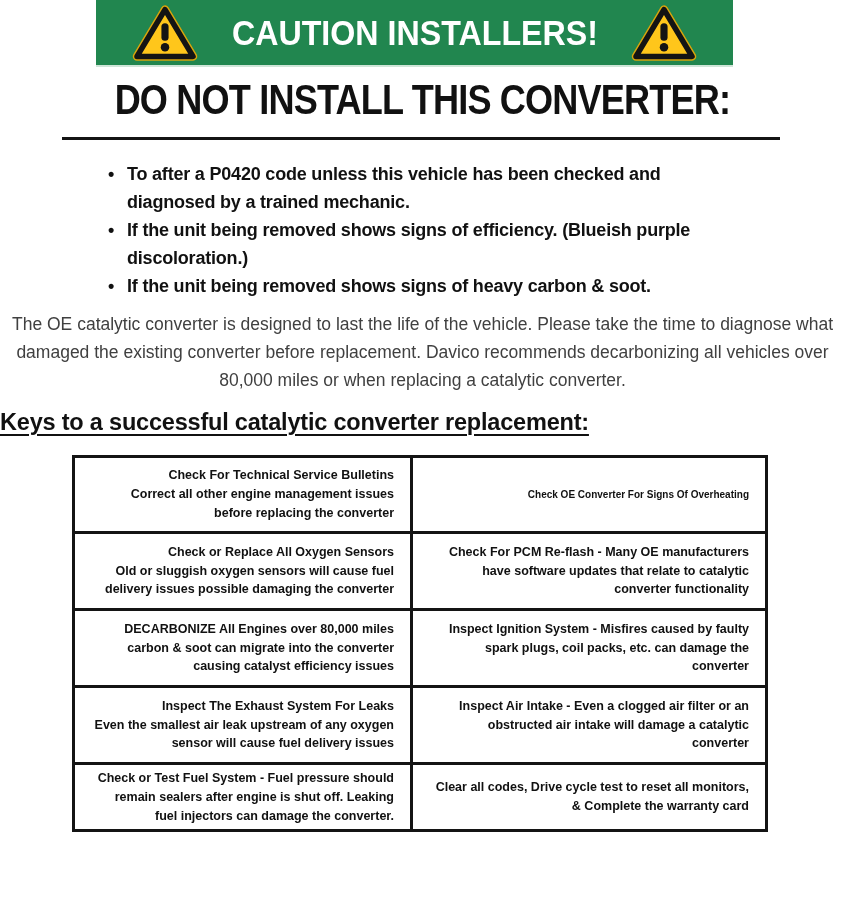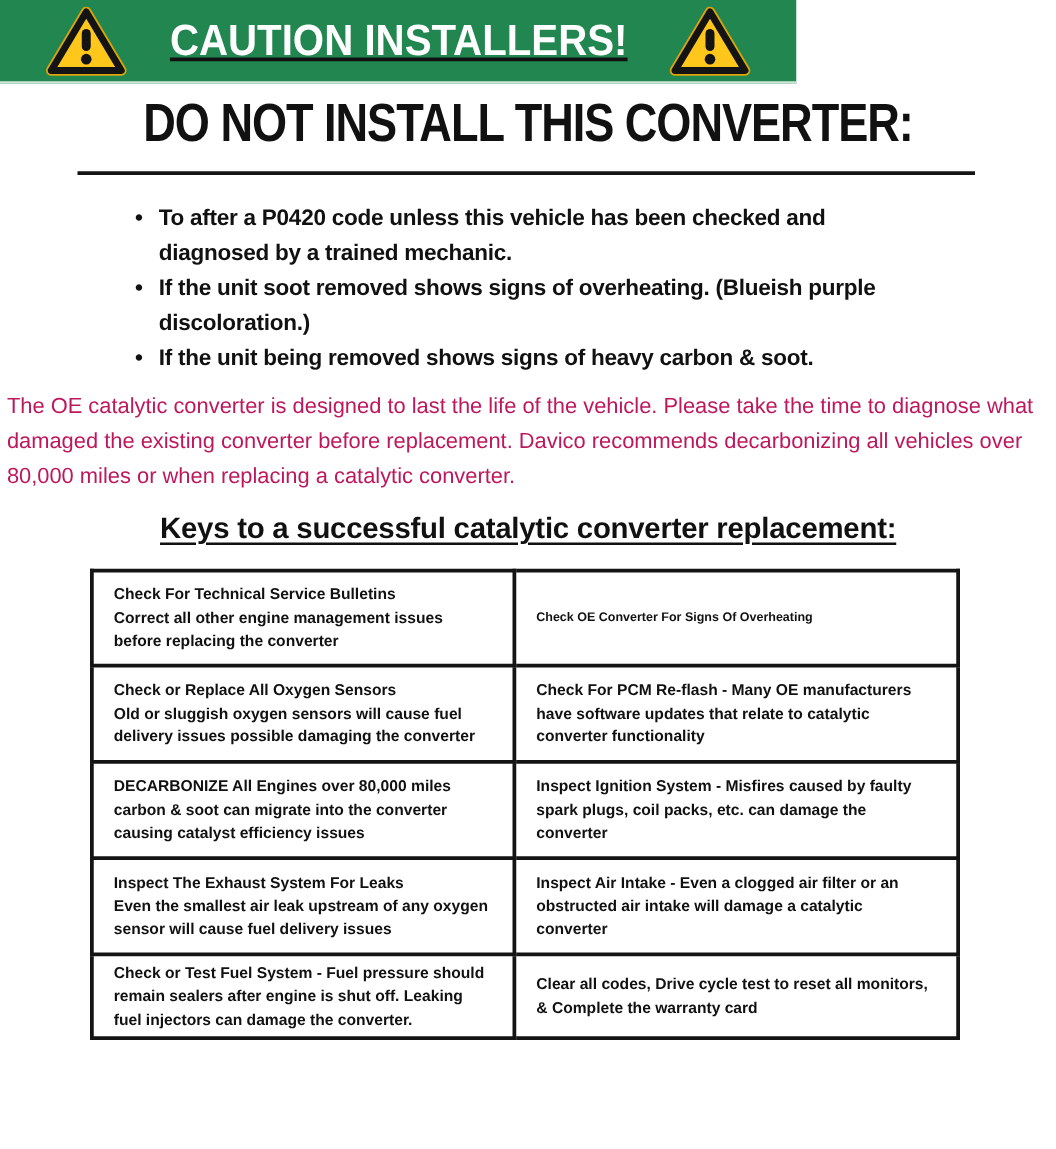--- a/index.html
+++ b/index.html
@@ -6,27 +6,27 @@
   body {
     width:845px; height:919px;
     background:#ffffff;
     font-family:"Liberation Sans", sans-serif;
     color:#111;
     overflow:hidden;
   }
 
   
   .banner {
+    margin-left:96px;
     width:637px; height:67px;
     background:#21864F;
     border-bottom:2px solid #cfe5d8;
     display:flex; align-items:center; justify-content:center;
     gap:16px;
     box-sizing:border-box;
-    text-decoration:underline;
   }
   .banner-title {
     color:#ffffff;
     font-weight:bold;
     font-size:35px;
     letter-spacing:0px;
     transform:scaleX(0.92);
     transform-origin:center;
     white-space:nowrap;
   }
@@ -69,31 +69,31 @@
   .bullets li::before {
     content:"\2022";
     position:absolute; left:2px; top:0;
     font-size:18px;
   }
 
   
   .intro {
     margin:10px auto 0 auto;
     width:834px;
-    text-align:left;
+    text-align:center;
     font-size:17.5px;
     font-weight:400;
     line-height:28px;
-    color:#be185d;
+    color:#404040;
   }
 
   
   .keys-heading {
     margin-top:15px;
-    text-align:center;
+    text-align:left;
     font-size:23.5px;
     font-weight:bold;
     letter-spacing:-0.2px;
   }
   .keys-heading > span {
     text-decoration:underline;
     text-underline-offset:4px;
     text-decoration-thickness:2px;
   }
 
@@ -101,21 +101,21 @@
   table.checklist {
     margin:19px 0 0 72px;
     border-collapse:collapse;
     width:693px;
     table-layout:fixed;
   }
   table.checklist col.c-left  { width:338px; }
   table.checklist col.c-right { width:355px; }
   table.checklist td {
     border:3px solid #141414;
-    text-align:left;
+    text-align:right;
     vertical-align:middle;
     font-weight:bold;
     font-size:12.5px;
     line-height:1.5;
     padding:4px 16px;
     white-space:pre-line;
     letter-spacing:0px;
   }
   table.checklist tr:nth-child(1) { height:76px; }
   table.checklist tr:nth-child(2) { height:77px; }
@@ -145,21 +145,21 @@
 </div>
 
 <div class="main-title">
   <span>DO NOT INSTALL THIS CONVERTER:</span>
 </div>
 
 <div class="divider"></div>
 
 <ul class="bullets">
   <li>To after a P0420 code unless this vehicle has been checked and diagnosed by a trained mechanic.</li>
-  <li>If the unit soot removed shows signs of overheating. (Blueish purple discoloration.)</li>
+  <li>If the unit being removed shows signs of efficiency. (Blueish purple discoloration.)</li>
   <li>If the unit being removed shows signs of heavy carbon &amp; soot.</li>
 </ul>
 
 <p class="intro">The OE catalytic converter is designed to last the life of the vehicle. Please take the time to diagnose what damaged the existing converter before replacement. Davico recommends decarbonizing all vehicles over 80,000 miles or when replacing a catalytic converter.</p>
 
 <div class="keys-heading">
   <span>Keys to a successful catalytic converter replacement:</span>
 </div>
 
 <table class="checklist">

